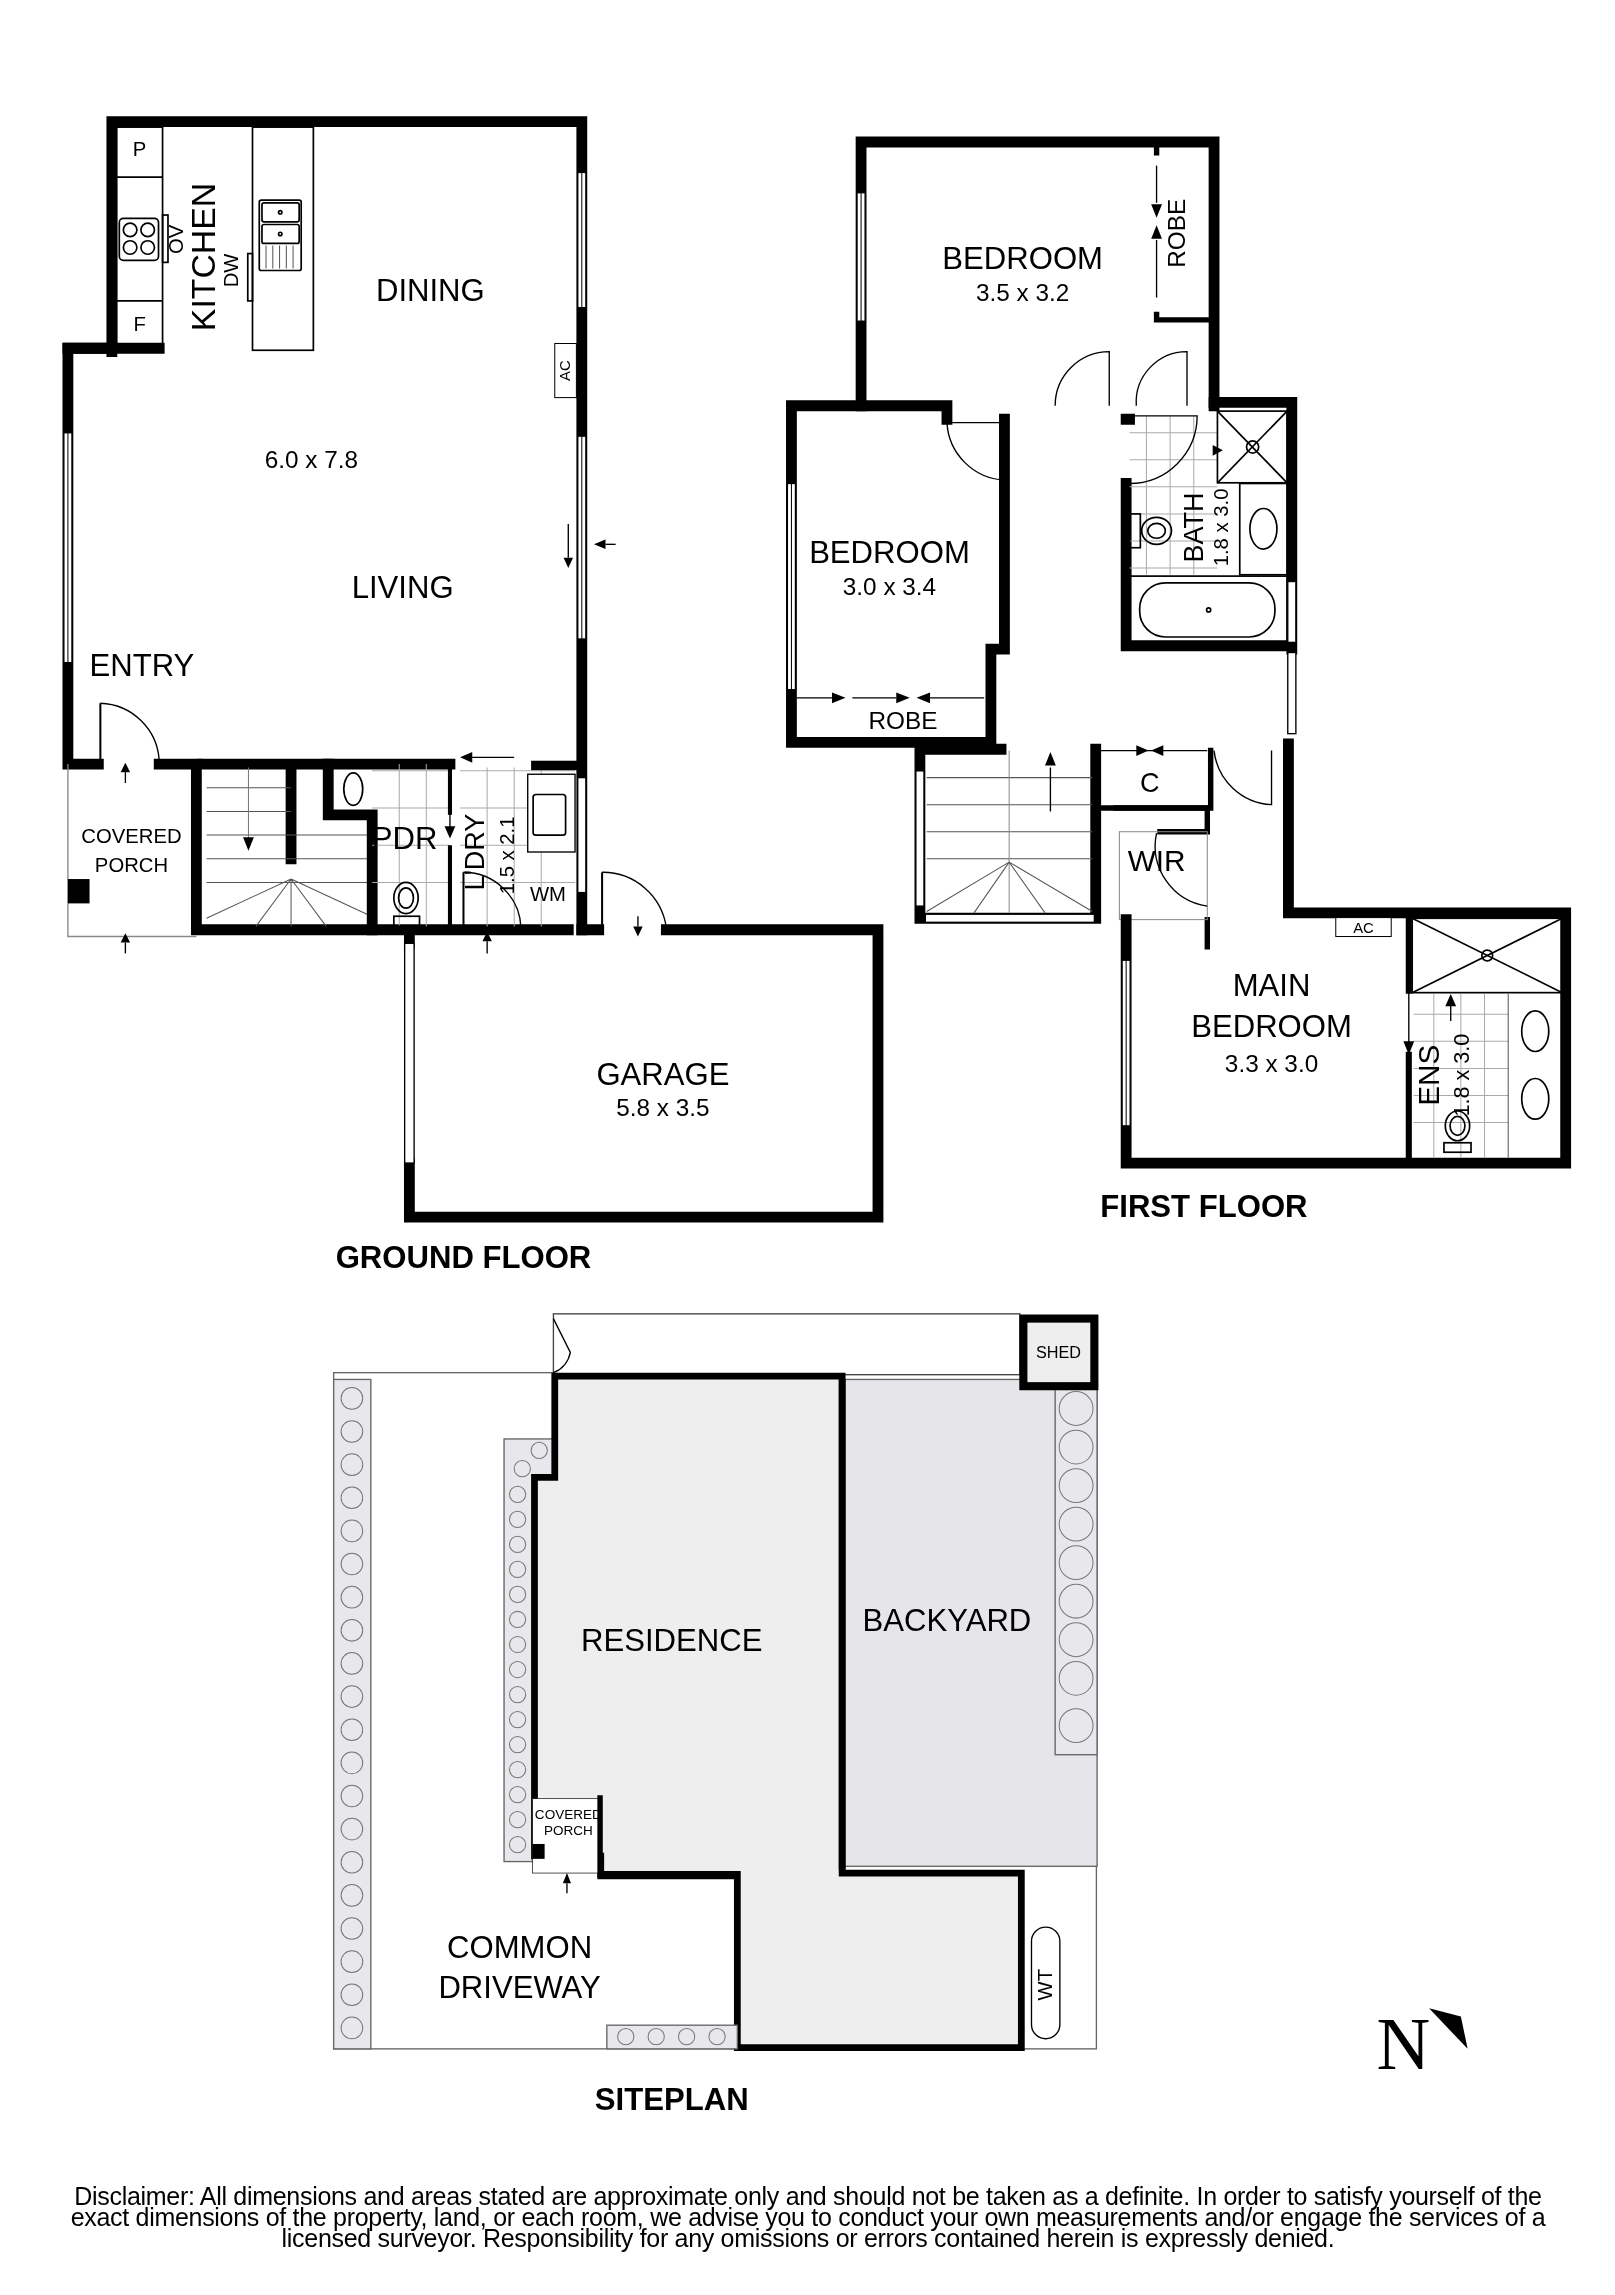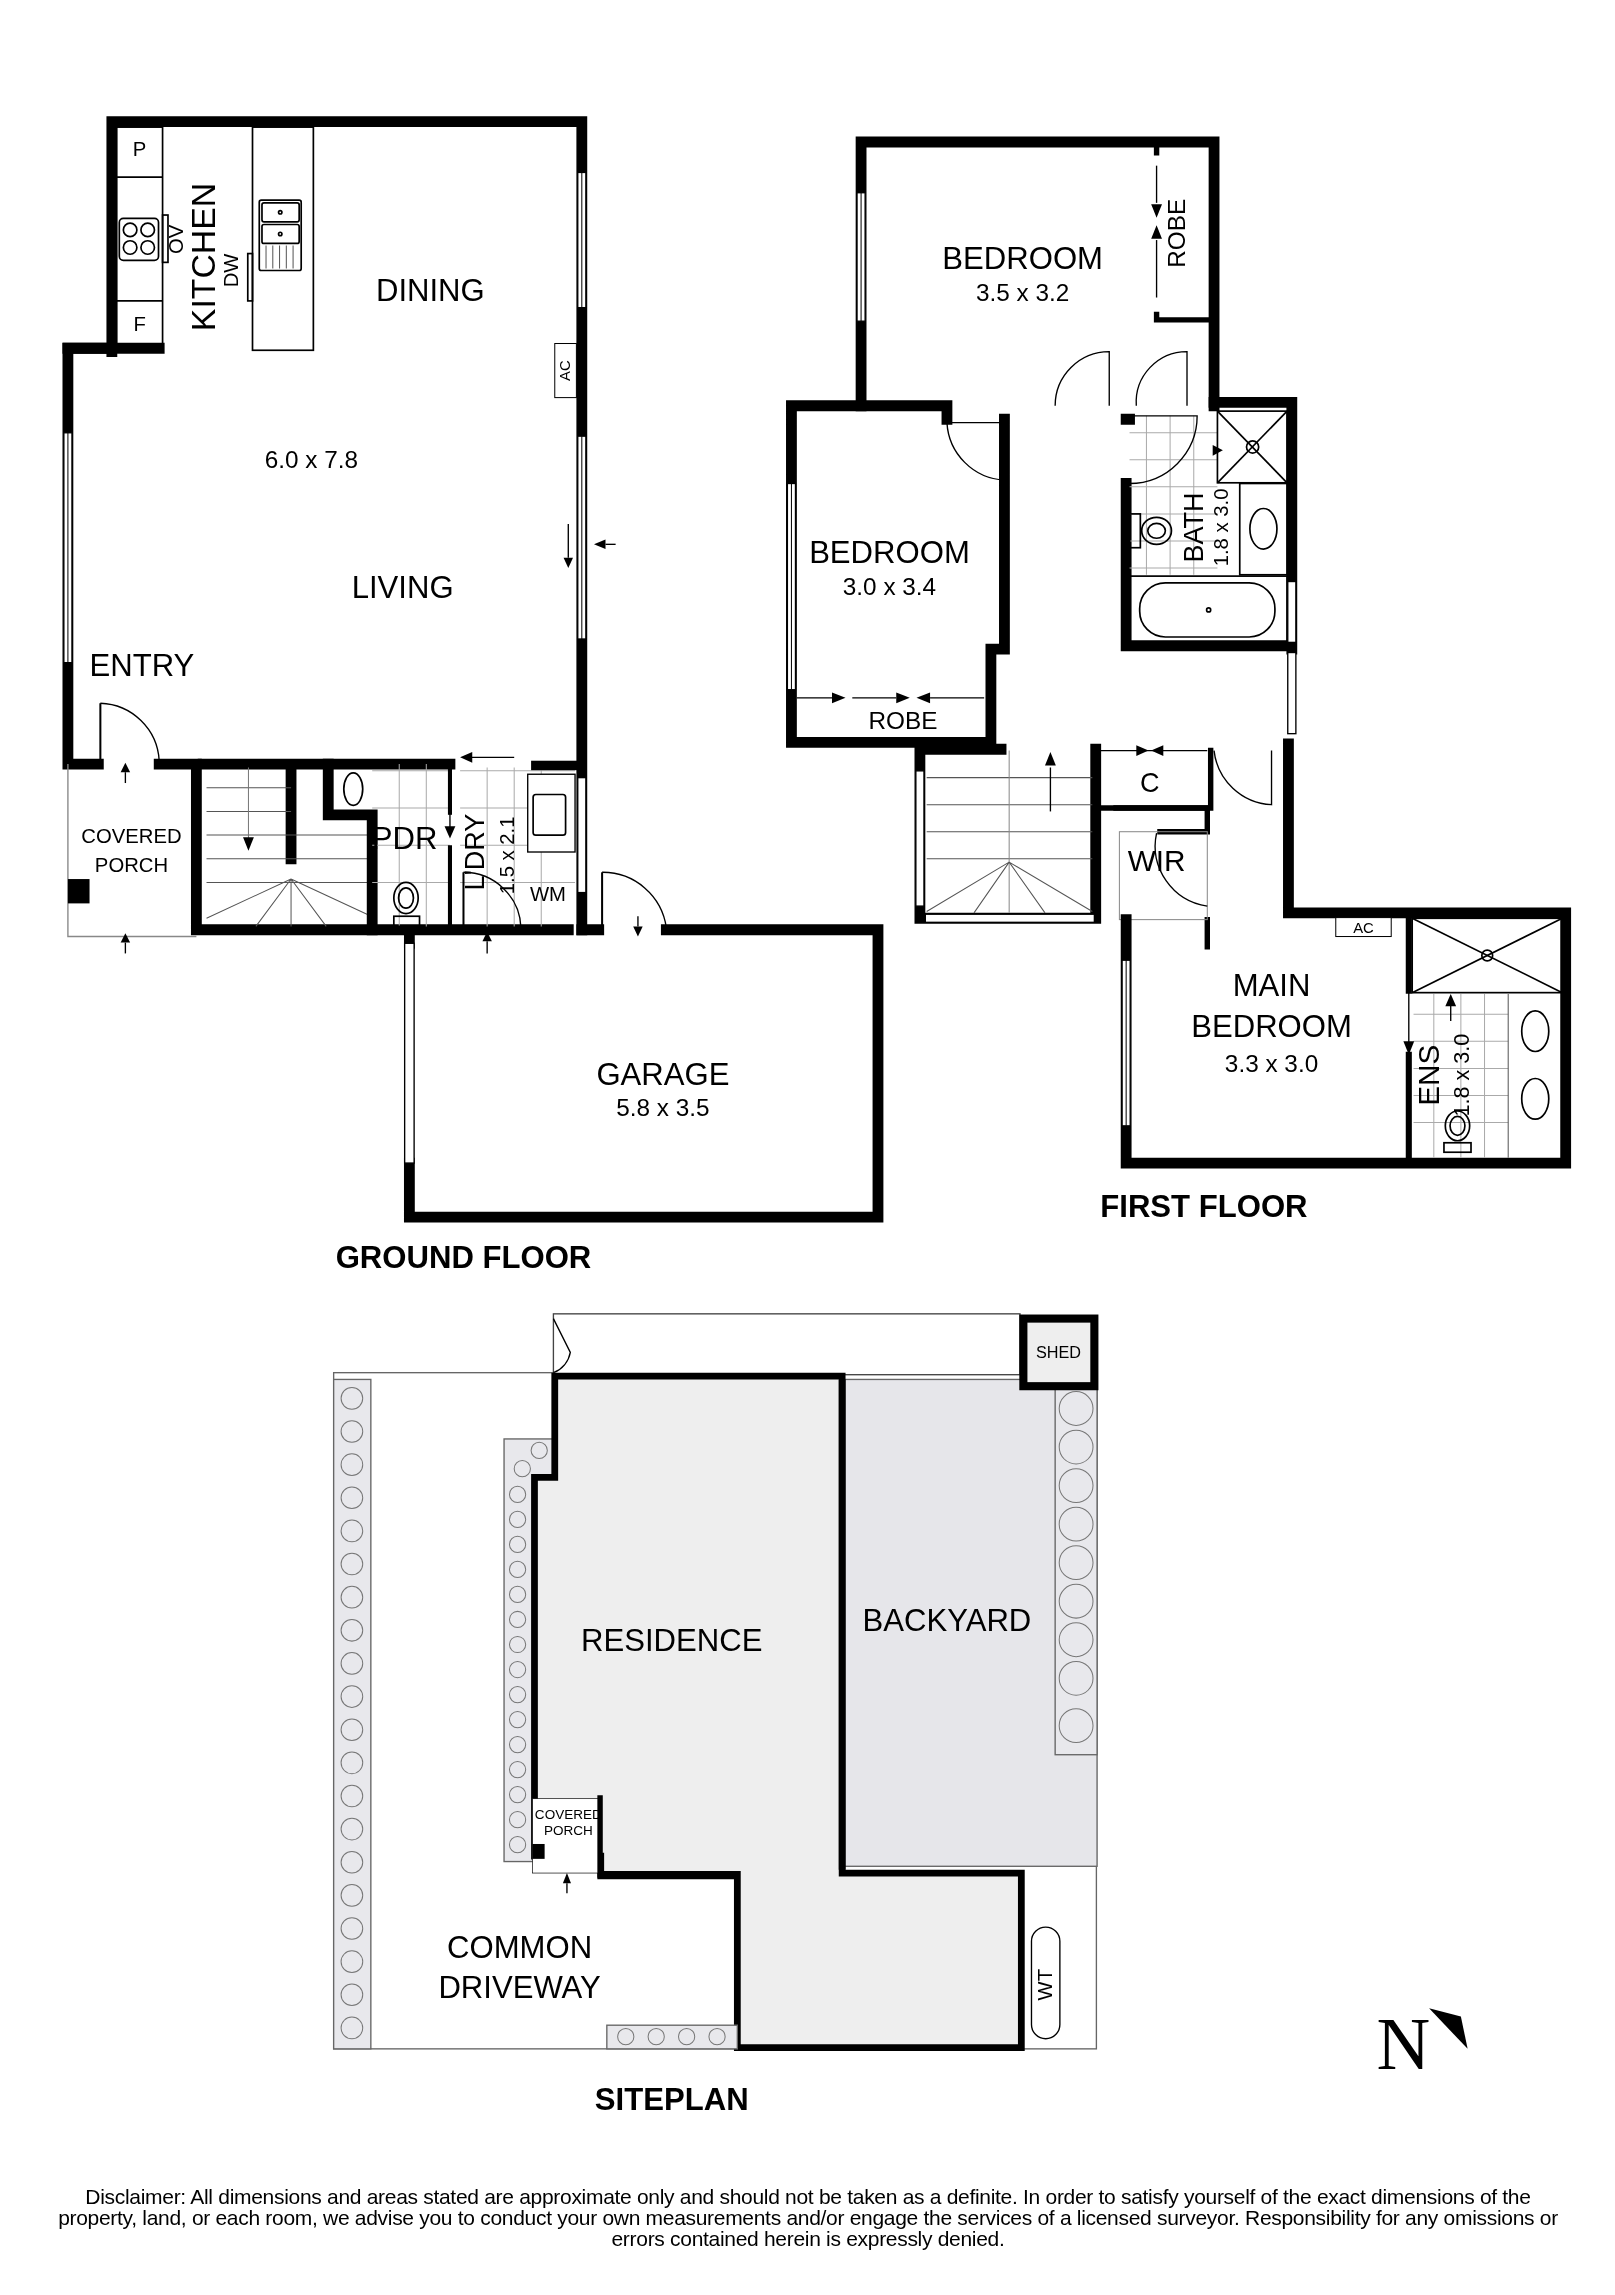--- a/index.html
+++ b/index.html
@@ -10,21 +10,21 @@
   .thin { fill: none; stroke: #000; stroke-width: 2.5; }
   .hair { fill: none; stroke: #555; stroke-width: 1.5; }
   .tile { fill: none; stroke: #aaa; stroke-width: 1.5; }
   .room-label { font-family: "Liberation Sans", sans-serif; font-size: 46px; fill: #000; }
   .dim-label { font-family: "Liberation Sans", sans-serif; font-size: 36px; fill: #000; }
   .small-label { font-family: "Liberation Sans", sans-serif; font-size: 30px; fill: #000; }
   .tiny-label { font-family: "Liberation Sans", sans-serif; font-size: 22px; fill: #000; }
   .title-label { font-family: "Liberation Sans", sans-serif; font-size: 46px; font-weight: bold; fill: #000; }
   .north { font-family: "Liberation Serif", serif; font-size: 110px; fill: #000; }
   #disclaimer { position: absolute; left: 54px; width: 1508px; top: 2186px;
-                font-family: "Liberation Sans", sans-serif; font-size: 21px; line-height: 21px;
+                font-family: "Liberation Sans", sans-serif; font-size: 25px; line-height: 21px;
                 text-align: center; color: #000; letter-spacing: -0.3px; }
   .tree { fill: #e8e8ec; stroke: #777; stroke-width: 1.5; }
 </style>
 </head>
 <body>
 
 <svg id="plan" viewBox="0 0 2389 3394" xmlns="http://www.w3.org/2000/svg">
 
   <g>
 

